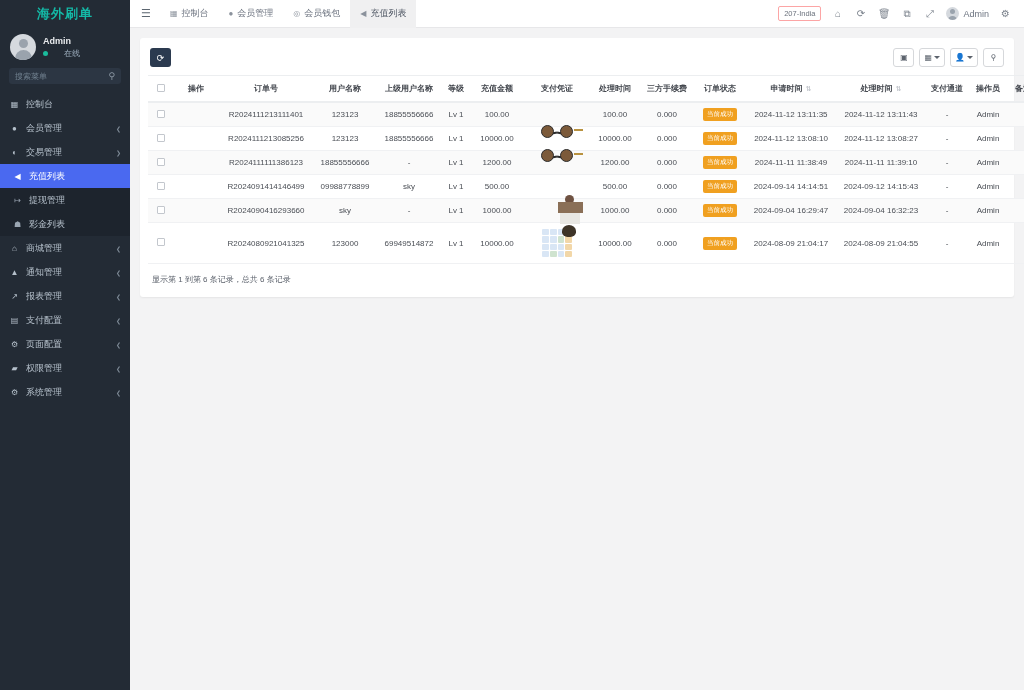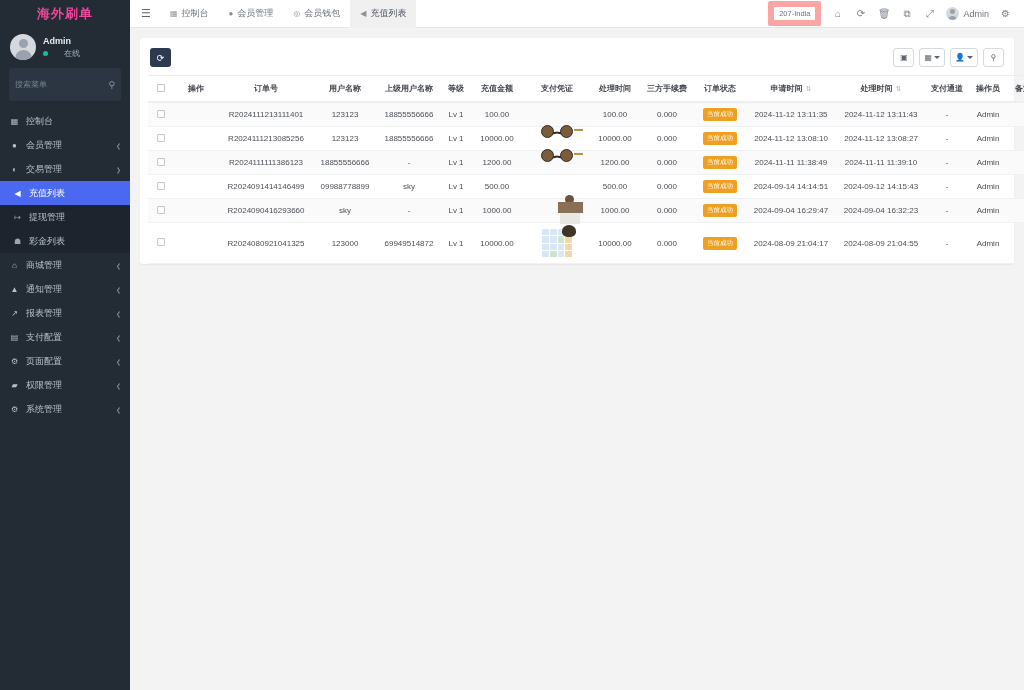--- a/index.html
+++ b/index.html
@@ -15,21 +15,21 @@
   .sidebar {
     width: 130px; height: 690px;
     background: #232b35;
     flex: 0 0 130px;
     display: flex; flex-direction: column;
     overflow: hidden;
   }
   .brand {
     height: 28px;
     display: flex; align-items: center; justify-content: center;
-    color: #ec4899; font-size: 13px; font-weight: bold;
+    color: #14b8a6; font-size: 13px; font-weight: bold;
     letter-spacing: 1px;
   }
   .user-box {
     display: flex; align-items: center;
     padding: 6px 10px 8px 10px;
     gap: 7px;
   }
   .avatar {
     width: 26px; height: 26px; border-radius: 50%;
     background: #d5d9de;
@@ -52,21 +52,21 @@
   .dot-online {
     width: 5px; height: 5px; border-radius: 50%;
     background: #1abc9c; display: inline-block;
   }
   .status-text { color: #9fb0c0; font-size: 8px; }
 
   .search-wrap { padding: 0 9px 8px 9px; }
   .search-box {
     background: #2c3643;
     border-radius: 3px;
-    height: 33px;
+    height: 16px;
     display: flex; align-items: center;
     padding: 0 6px;
     position: relative;
   }
   .search-box input {
     background: transparent; border: none; outline: none;
     color: #8e9aa6; font-size: 8px; width: 100%;
     font-family: inherit;
   }
   .search-box input::placeholder { color: #70808f; }
@@ -118,21 +118,21 @@
     cursor: pointer;
   }
   .tab .t-ico { font-size: 8px; color: #8b929c; }
   .tab.active { background: #f0f0f1; color: #4d5562; }
   .topbar-right {
     margin-left: auto;
     display: flex; align-items: center; gap: 10px;
     padding-right: 4px;
   }
   .env-badge {
-    border: 6px solid #fca5a5;
+    border: 1px solid #fca5a5;
     border-radius: 2px;
     font-size: 7.5px; color: #6b727d;
     padding: 2px 5px;
   }
   .tb-ico {
     font-size: 10px; color: #7b828c; cursor: pointer;
     width: 13px; text-align: center;
   }
   .tb-user { display: flex; align-items: center; gap: 4px; cursor: pointer; }
   .tb-avatar {
@@ -596,15 +596,16 @@
               <td><span class="badge-status">当前成功</span></td>
               <td>2024-08-09 21:04:17</td>
               <td>2024-08-09 21:04:55</td>
               <td>-</td>
               <td>Admin</td>
               <td></td>
             </tr>
           </tbody>
       </table>
 
+      <div class="table-footer">显示第 1 到第 6 条记录，总共 6 条记录</div>
     </div>
   </div>
 </div>
 
 </body></html>

